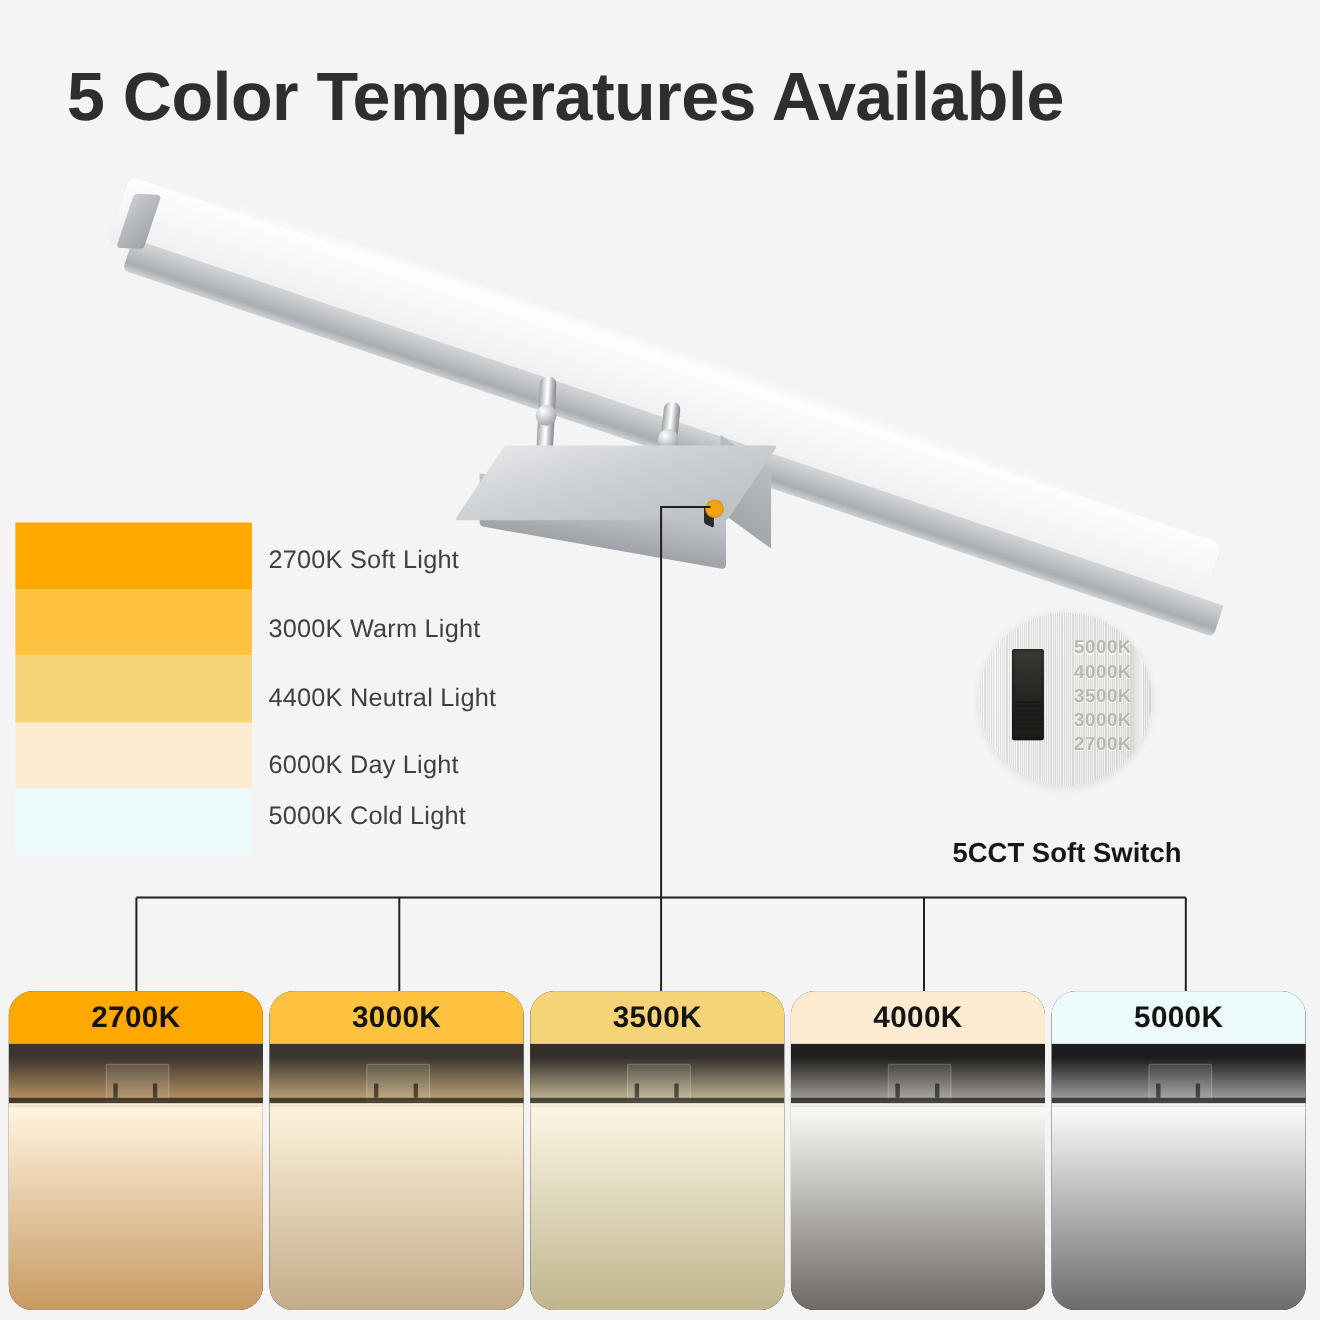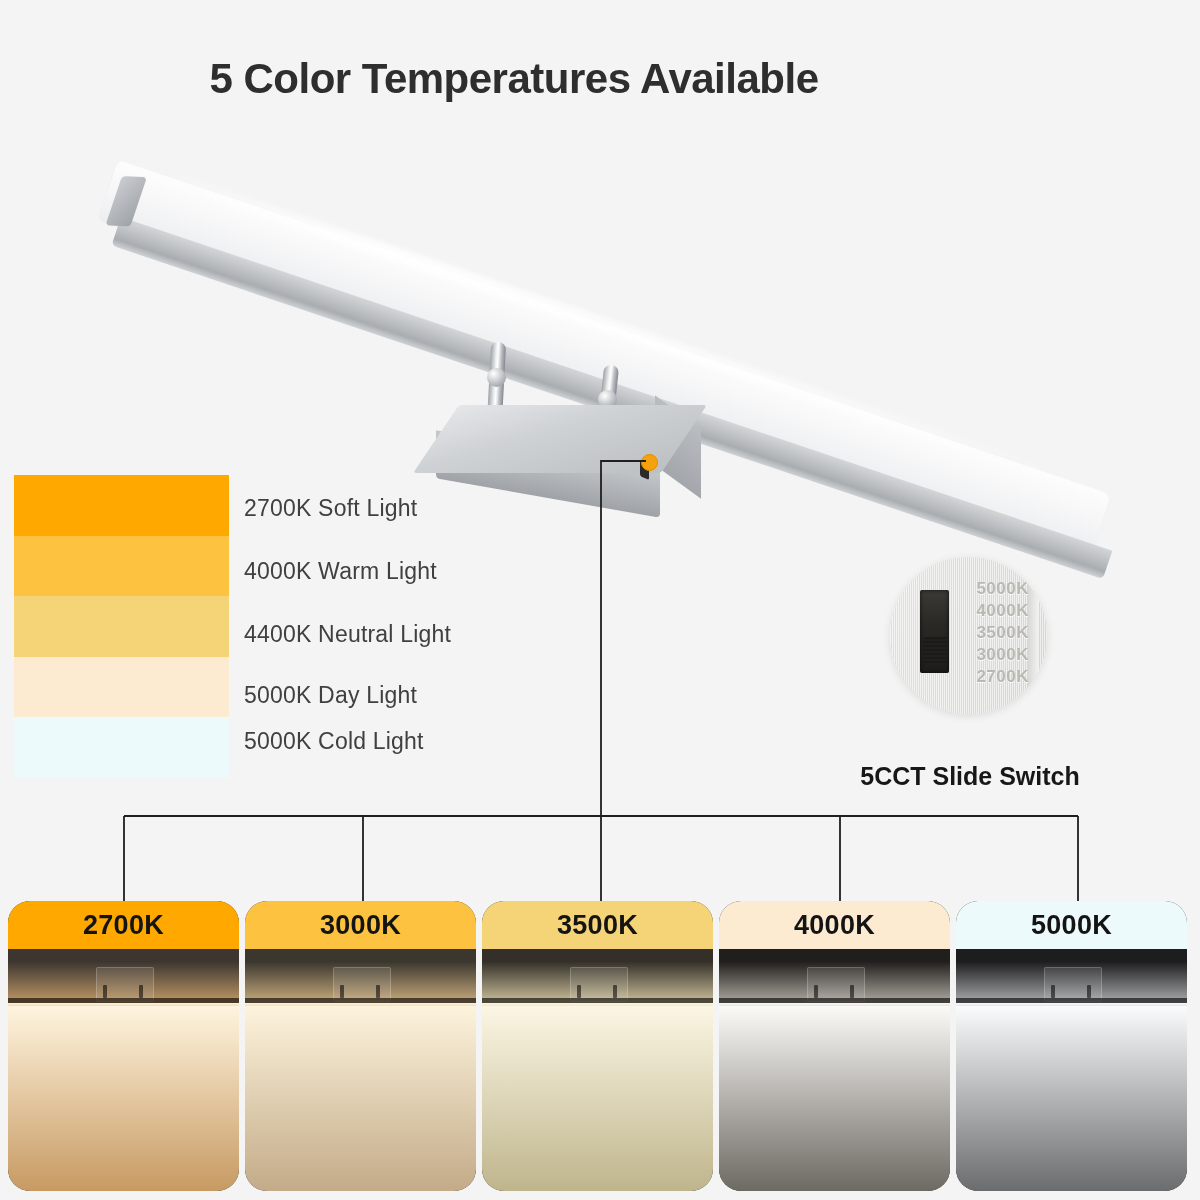--- a/index.html
+++ b/index.html
@@ -17,21 +17,21 @@
     -webkit-font-smoothing: antialiased;
   }
 
   
   #page-title {
     position: absolute;
     left: 0;
     top: 58px;
     width: 1028px;
     text-align: center;
-    font-size: 42px;
+    font-size: 62px;
     font-weight: bold;
     letter-spacing: -0.5px;
     color: #2e2e2e;
     line-height: 1;
   }
 
   
   #hero {
     position: absolute;
     left: 0;
@@ -393,37 +393,37 @@
 
   <div id="swatch-legend">
     <div class="swatch-col">
       <div class="swatch" style="background: rgb(255, 168, 0);"></div>
       <div class="swatch" style="background: rgb(252, 194, 64);"></div>
       <div class="swatch" style="background: rgb(245, 211, 119);"></div>
       <div class="swatch" style="background: rgb(252, 235, 208);"></div>
       <div class="swatch" style="background: rgb(237, 250, 252);"></div>
     </div>
     <div class="legend-label" style="top:20px">2700K Soft Light</div>
-    <div class="legend-label" style="top:83px">4000K Warm Light</div>
+    <div class="legend-label" style="top:83px">3000K Warm Light</div>
     <div class="legend-label" style="top:146px">4400K Neutral Light</div>
-    <div class="legend-label" style="top:207px">5000K Day Light</div>
+    <div class="legend-label" style="top:207px">6000K Day Light</div>
     <div class="legend-label" style="top:253px">5000K Cold Light</div>
   </div>
 
   <div id="switch-zoom">
     <div class="metal-edge"></div>
     <div class="slot"></div>
     <div class="slider" style="background-color: rgb(20, 19, 17);"></div>
     <div class="engrave" style="top:22px">5000K</div>
     <div class="engrave" style="top:44px">4000K</div>
     <div class="engrave" style="top:66px">3500K</div>
     <div class="engrave" style="top:88px">3000K</div>
     <div class="engrave" style="top:110px">2700K</div>
   </div>
-  <div id="switch-caption">5CCT Slide Switch</div>
+  <div id="switch-caption">5CCT Soft Switch</div>
 
   <div id="cards">
 
     <div class="card">
       <div class="card-header" style="background: rgb(255, 168, 0);">2700K</div>
       <div class="card-photo">
         <div class="photo-upper" style="background: linear-gradient(rgb(61, 54, 48) 0%, rgb(61, 54, 48) 22%, rgb(201, 160, 106) 100%);"></div>
         <div class="lamp-plate"></div>
         <div class="lamp-arm a"></div>
         <div class="lamp-arm b"></div>

